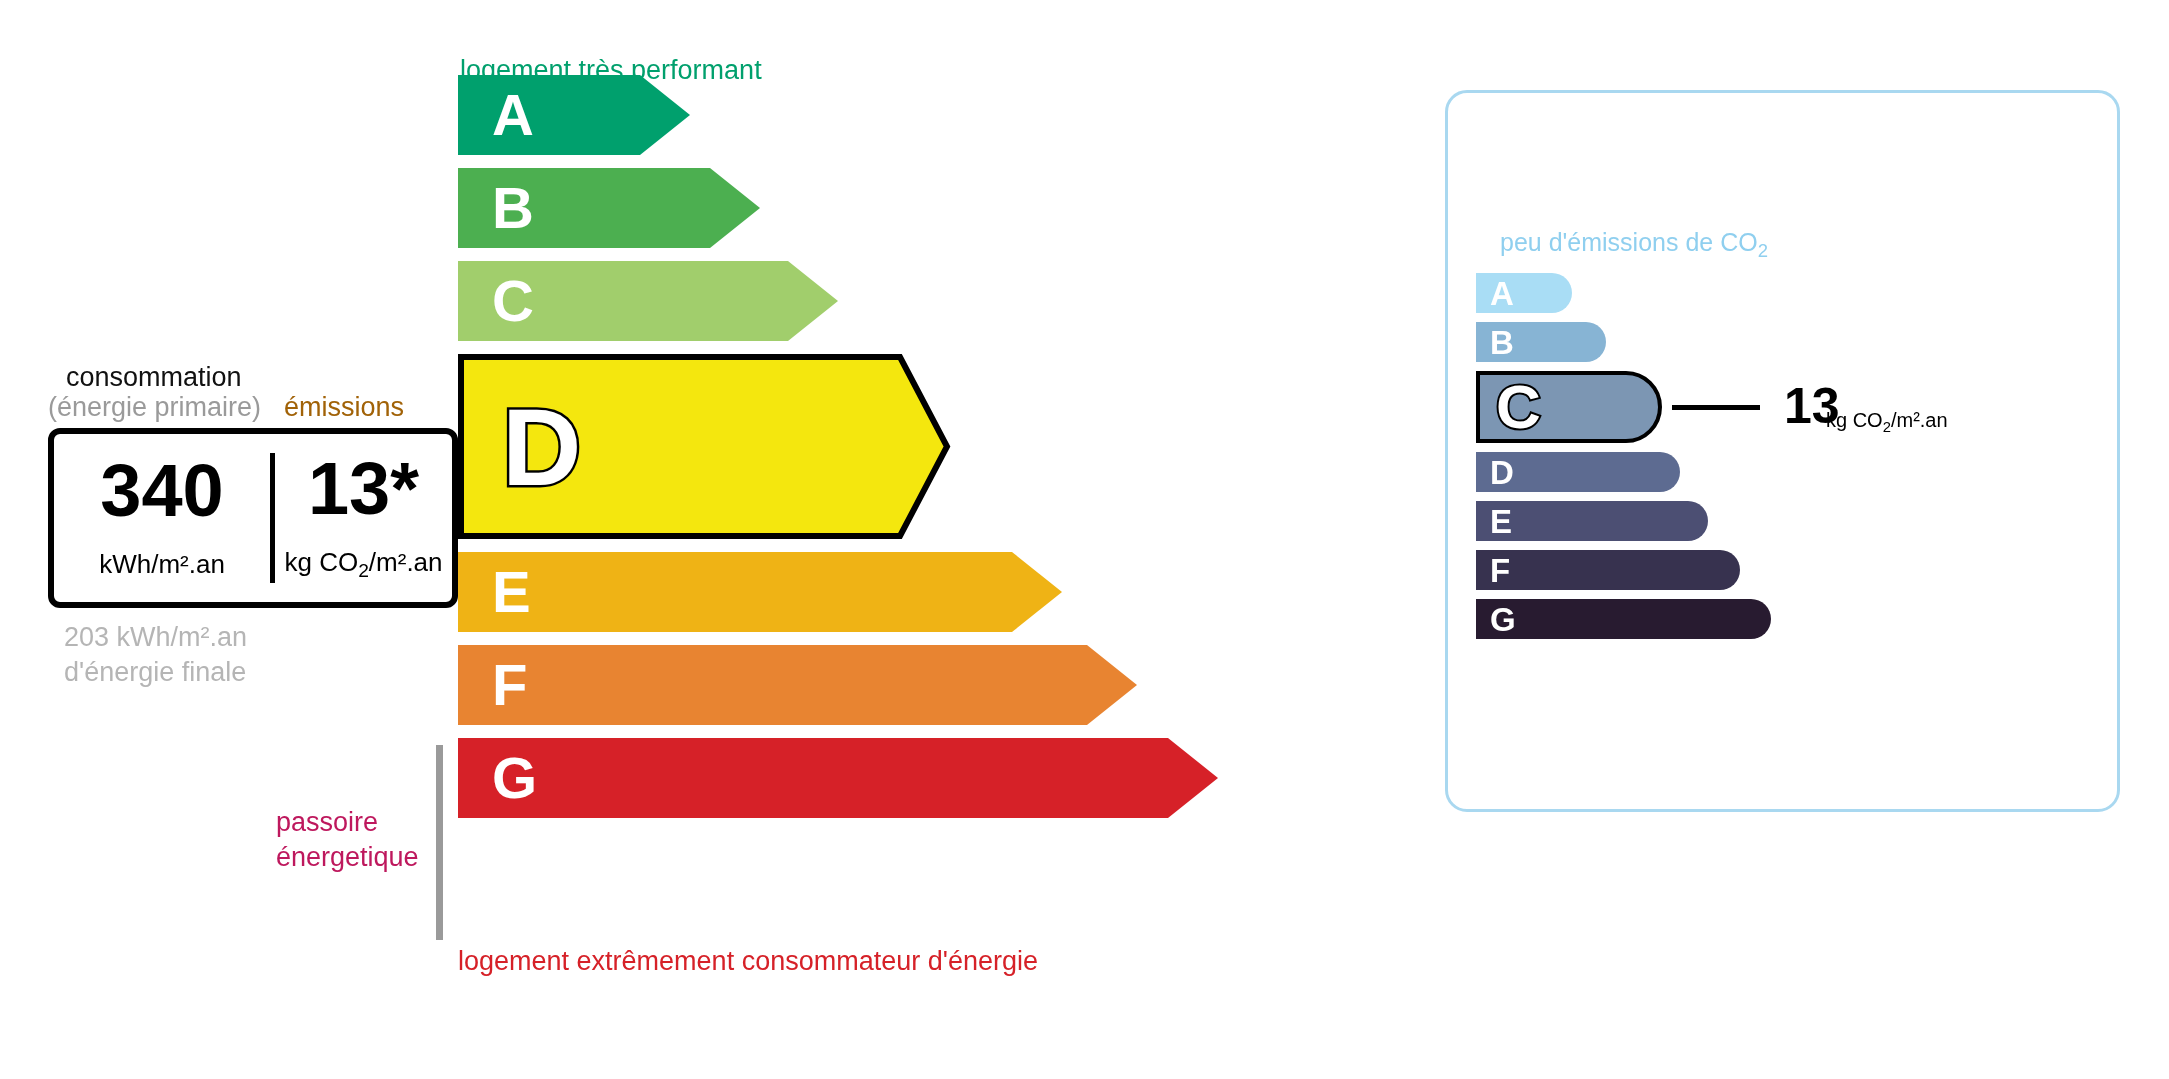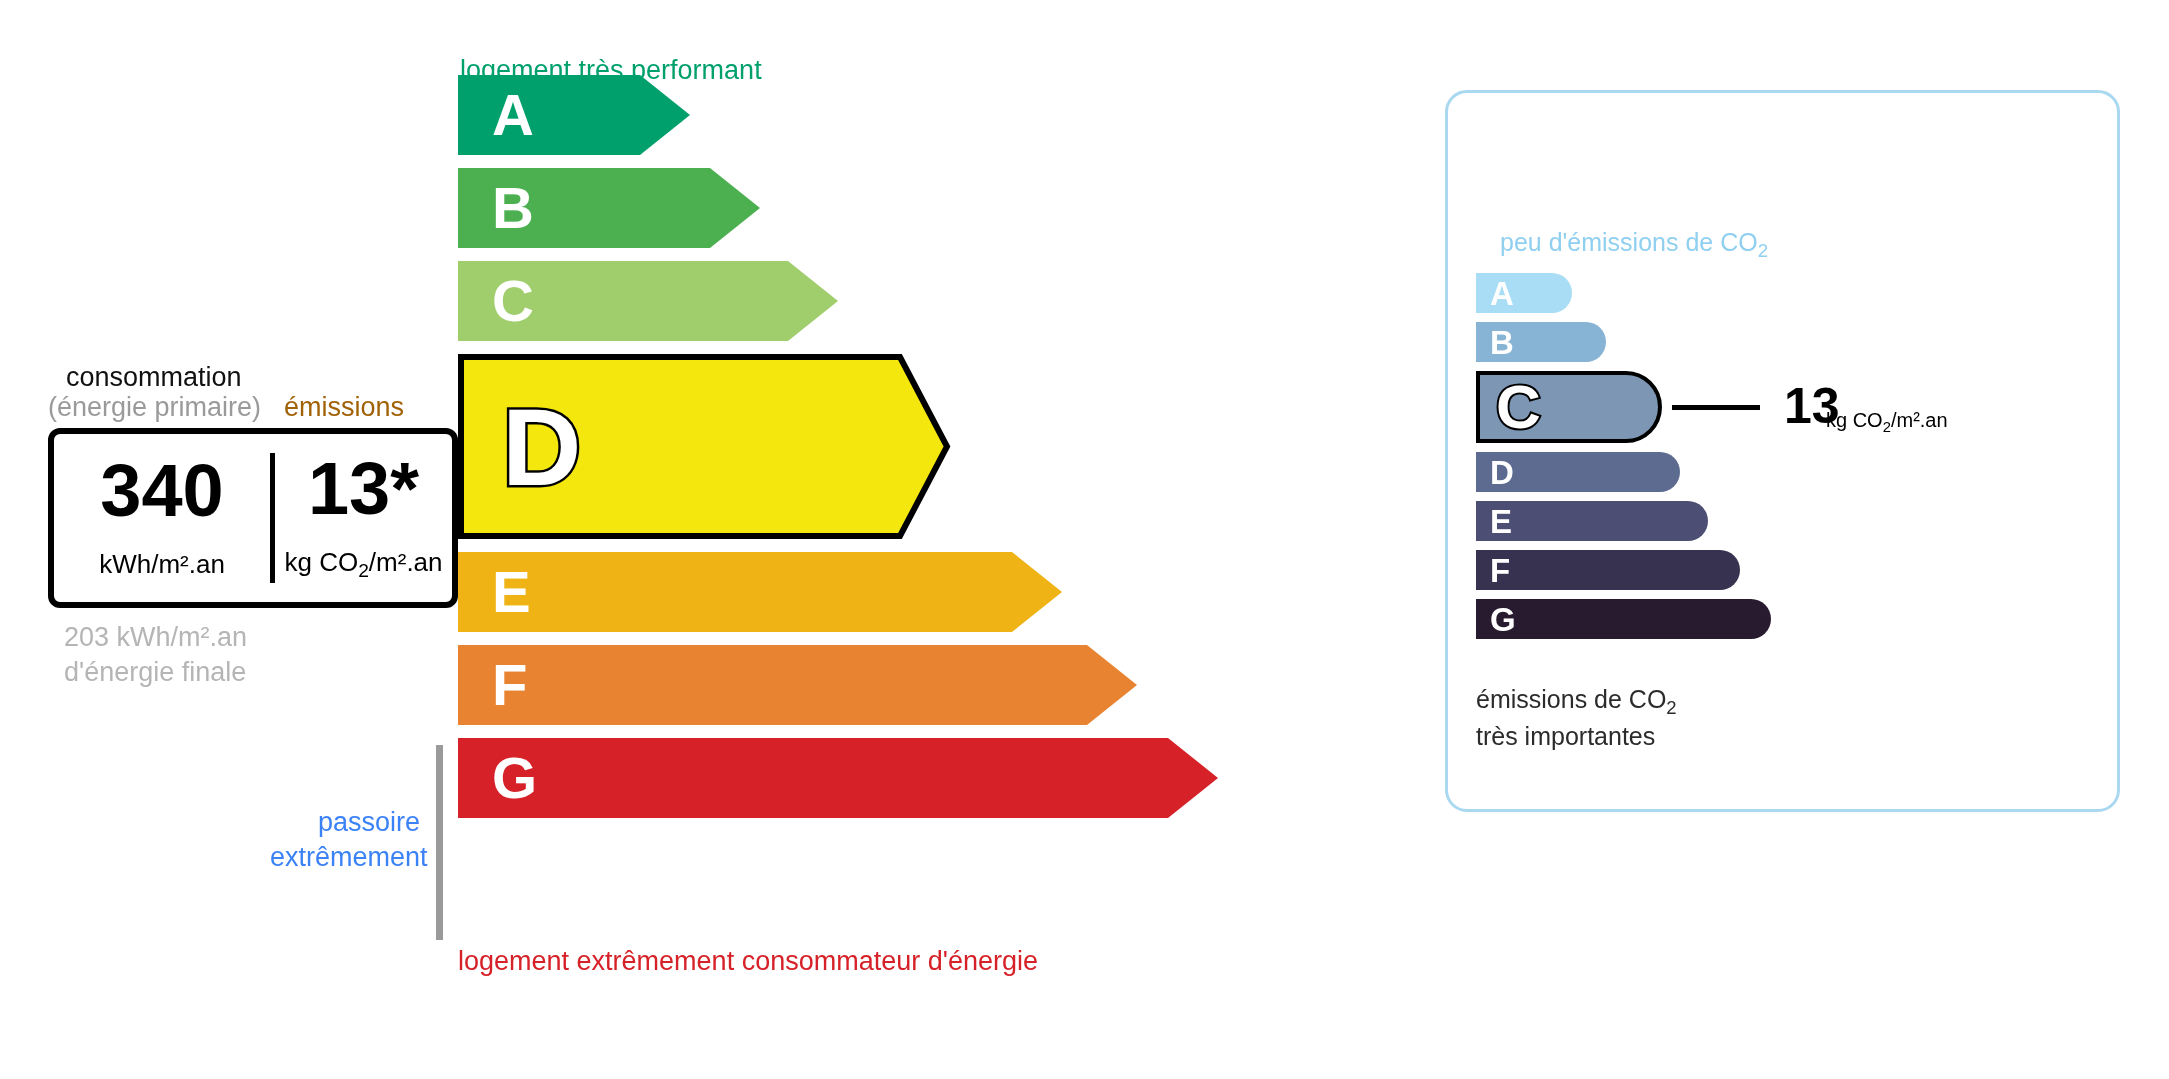--- a/index.html
+++ b/index.html
@@ -71,23 +71,23 @@
   }
   .lbl-emis{
     position:absolute;left:284px;top:392px;
     font-size:27px;color:#a16207;white-space:nowrap;
   }
   .finale{
     position:absolute;left:64px;top:620px;
     font-size:27px;color:#b5b5b5;line-height:1.28;white-space:nowrap;
   }
   .passoire{
-    position:absolute;left:270px;top:805px;
-    width:150px;text-align:right;
-    font-size:27px;color:#3b82f6;line-height:1.28;
+    position:absolute;left:276px;top:805px;
+    width:150px;
+    font-size:27px;color:#be185d;line-height:1.28;
   }
   .passoire-rule{
     position:absolute;left:436px;top:745px;
     width:7px;height:195px;background:#9a9a9a;
   }
 
   
   .ges{
     position:absolute;left:1445px;top:90px;
     width:675px;height:722px;
@@ -213,21 +213,21 @@
       </div>
     </div>
 
     <div class="finale">
       <div>203 kWh/m².an</div>
       <div>d'énergie finale</div>
     </div>
 
     <div class="passoire">
       <div>passoire</div>
-      <div>extrêmement</div>
+      <div>énergetique</div>
     </div>
     <div class="passoire-rule"></div>
 
     <div class="bottom-note">logement extrêmement consommateur d'énergie</div>
   </div>
 
   <div class="ges">
 
     <div class="ges-top-note"><span>peu d'émissions de CO</span><sub>2</sub></div>
 
@@ -262,22 +262,18 @@
             <span class="gletter">F</span>
           </div>
         </div>
         <div class="gbar" style="top: 506px; width: 295px; height: 40px;">
           <div class="grect" style="background: rgb(40, 27, 48);">
             <span class="gletter">G</span>
           </div>
         </div>
       </div>
 
-    <div class="ges-bottom-note">
-      <div><span>émissions de CO</span><sub>2</sub></div>
-      <div>très importantes</div>
-    </div>
   <div class="callout-line" style="left: 224px; top: 312px; width: 88px;"></div>
       <div class="callout-val" style="left: 336px; top: 288px;">13</div>
       <div class="callout-unit" style="left: 378px; top: 316px;"><span>kg CO</span><sub>2</sub><span>/m².an</span></div>
     </div>
 
 </div>
 
 </body></html>

